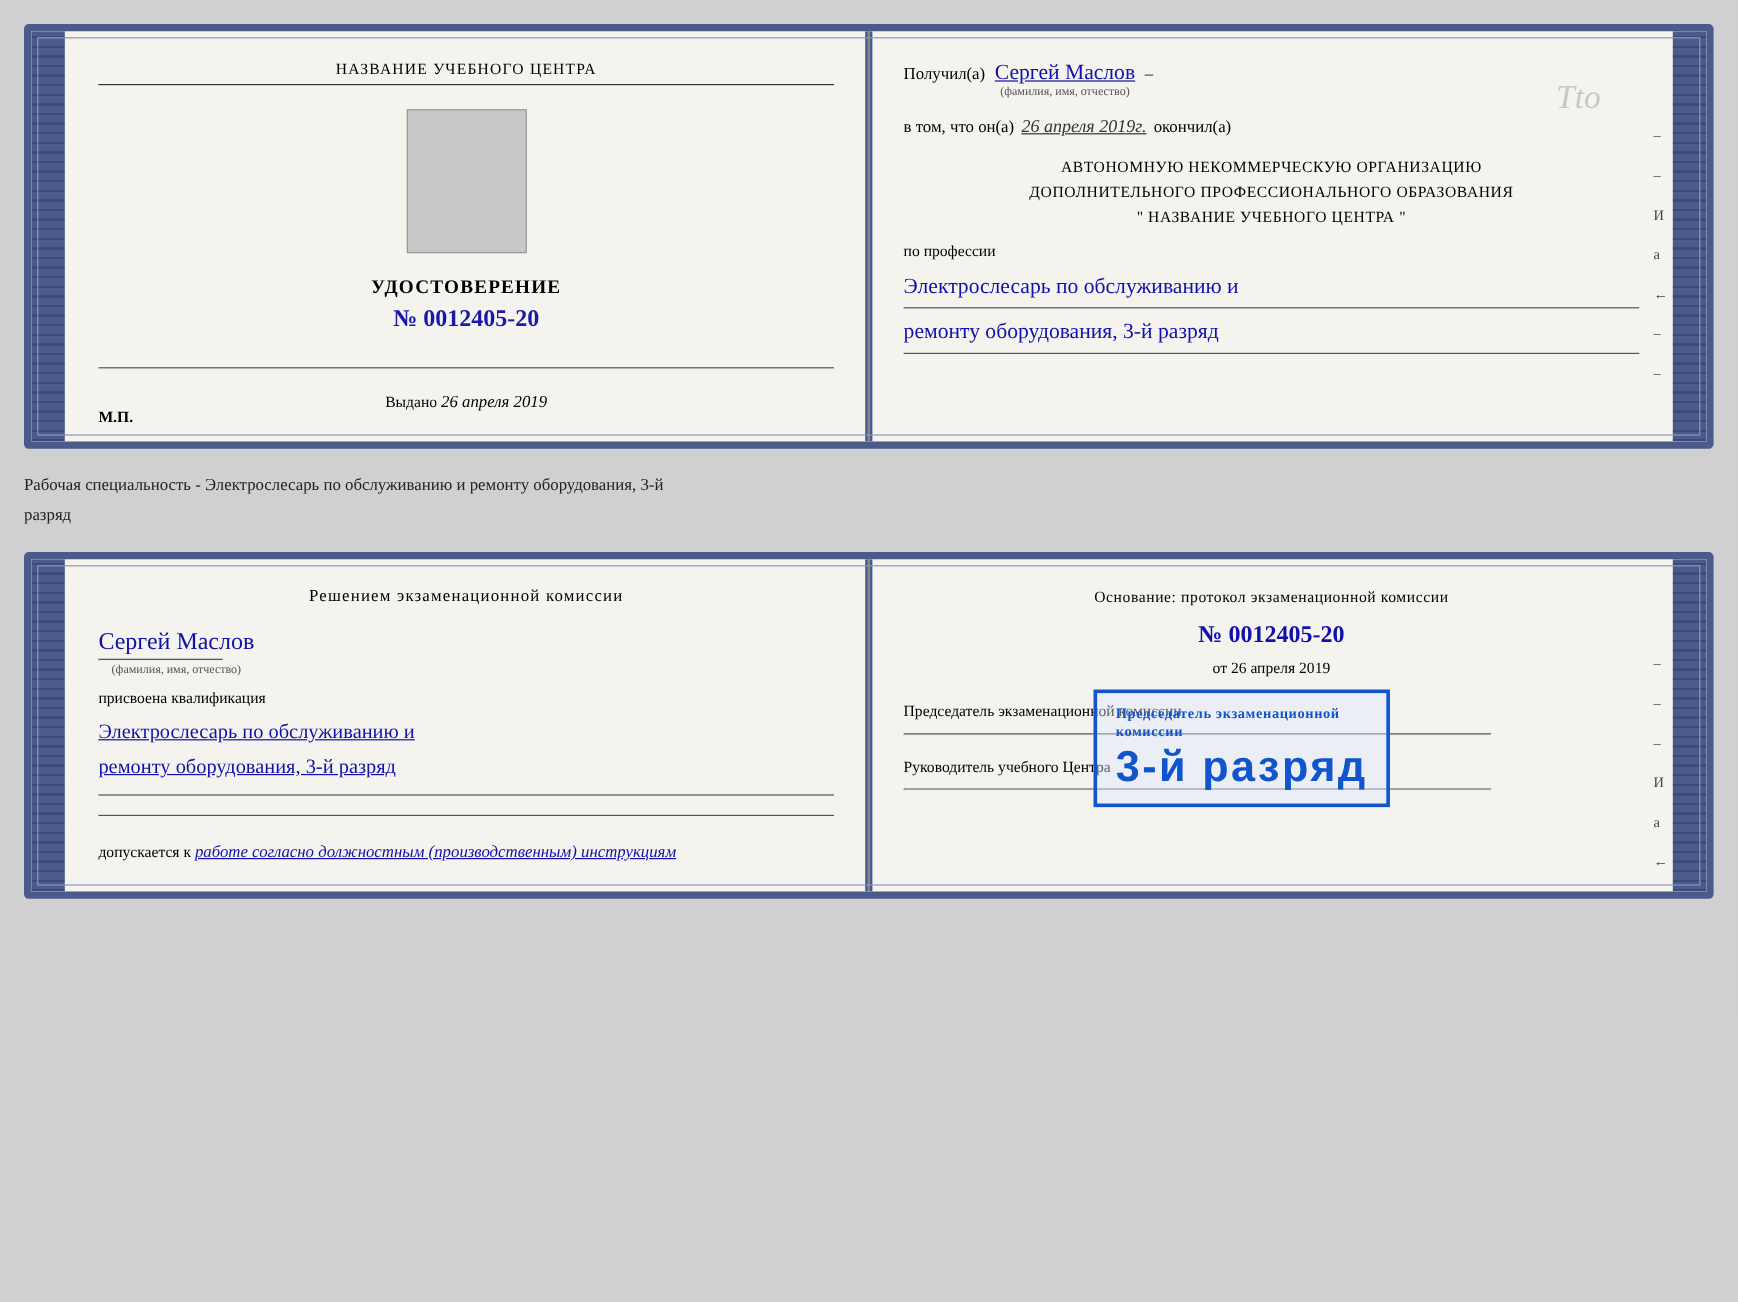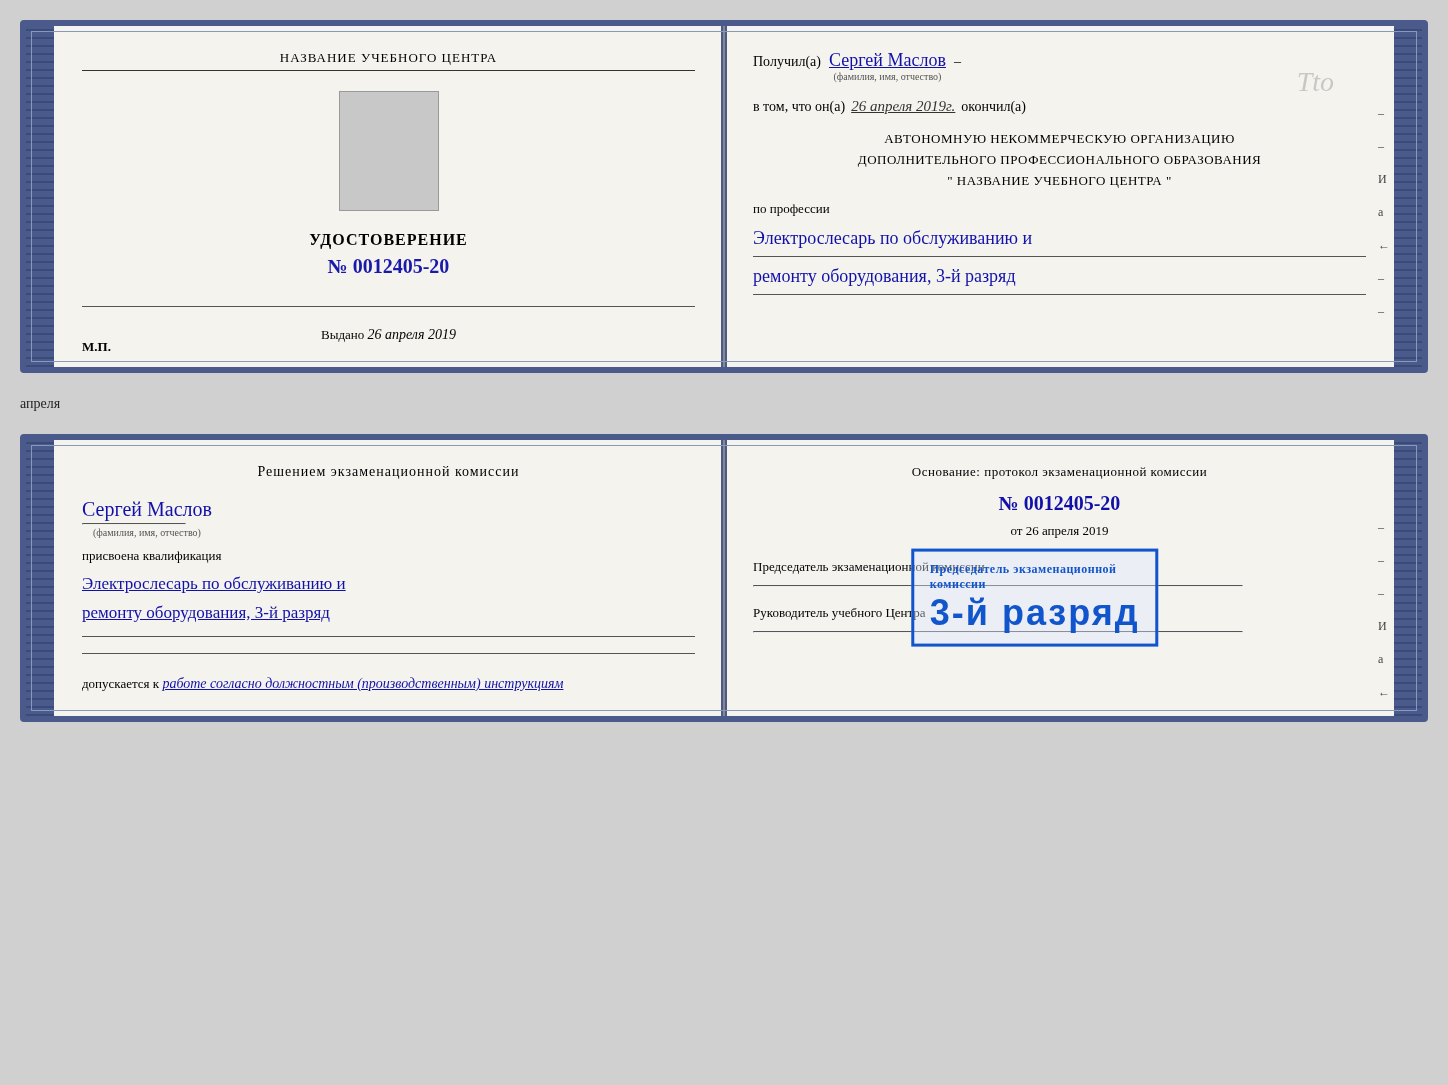--- a/index.html
+++ b/index.html
@@ -425,21 +425,22 @@
           <span>–</span>
         </div>
 
         <div class="tto-text">Tto</div>
       </div>
     </div>
     <div class="spine-right"></div>
   </div>
 
   <div>
-    <div class="between-label">апреля</div>
+    <div class="between-label">Рабочая специальность - Электрослесарь по обслуживанию и ремонту оборудования, 3-й</div>
+    <div class="between-label">разряд</div>
   </div>
 
   <div class="cert-document bottom-cert">
     <div class="spine-left"></div>
     <div class="cert-content">
 
       <div class="cert-left-page">
         <div class="resheniem-title">Решением  экзаменационной  комиссии</div>
         <div>
           <span class="handwritten-name-bottom">Сергей Маслов</span>

